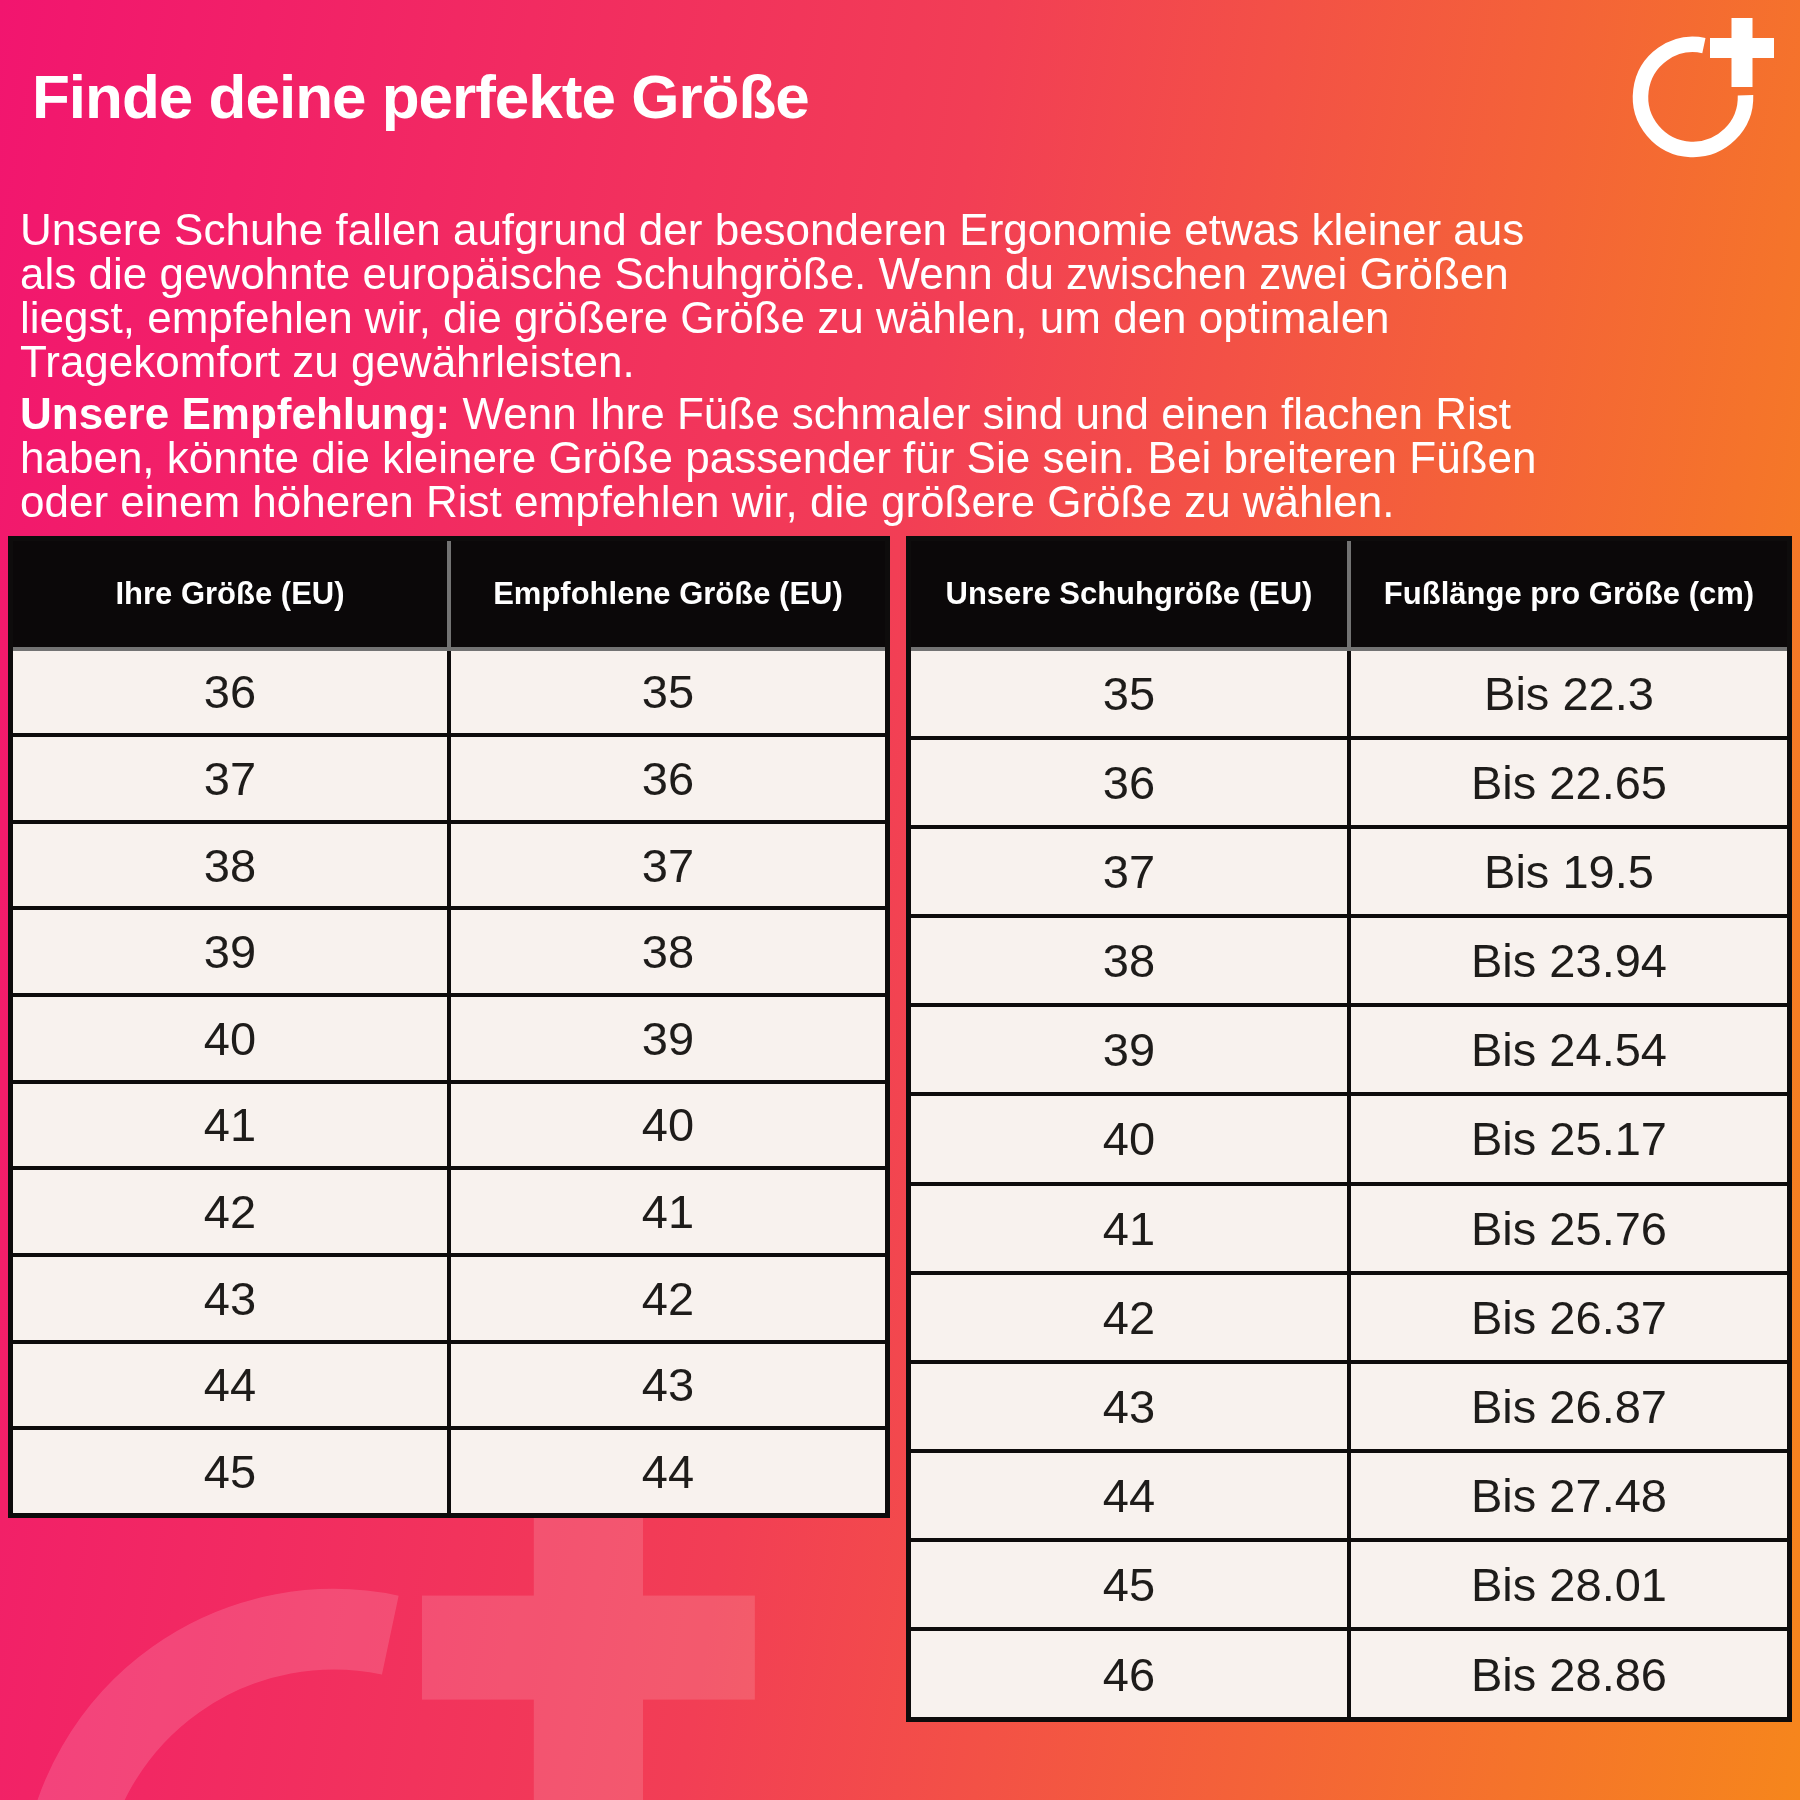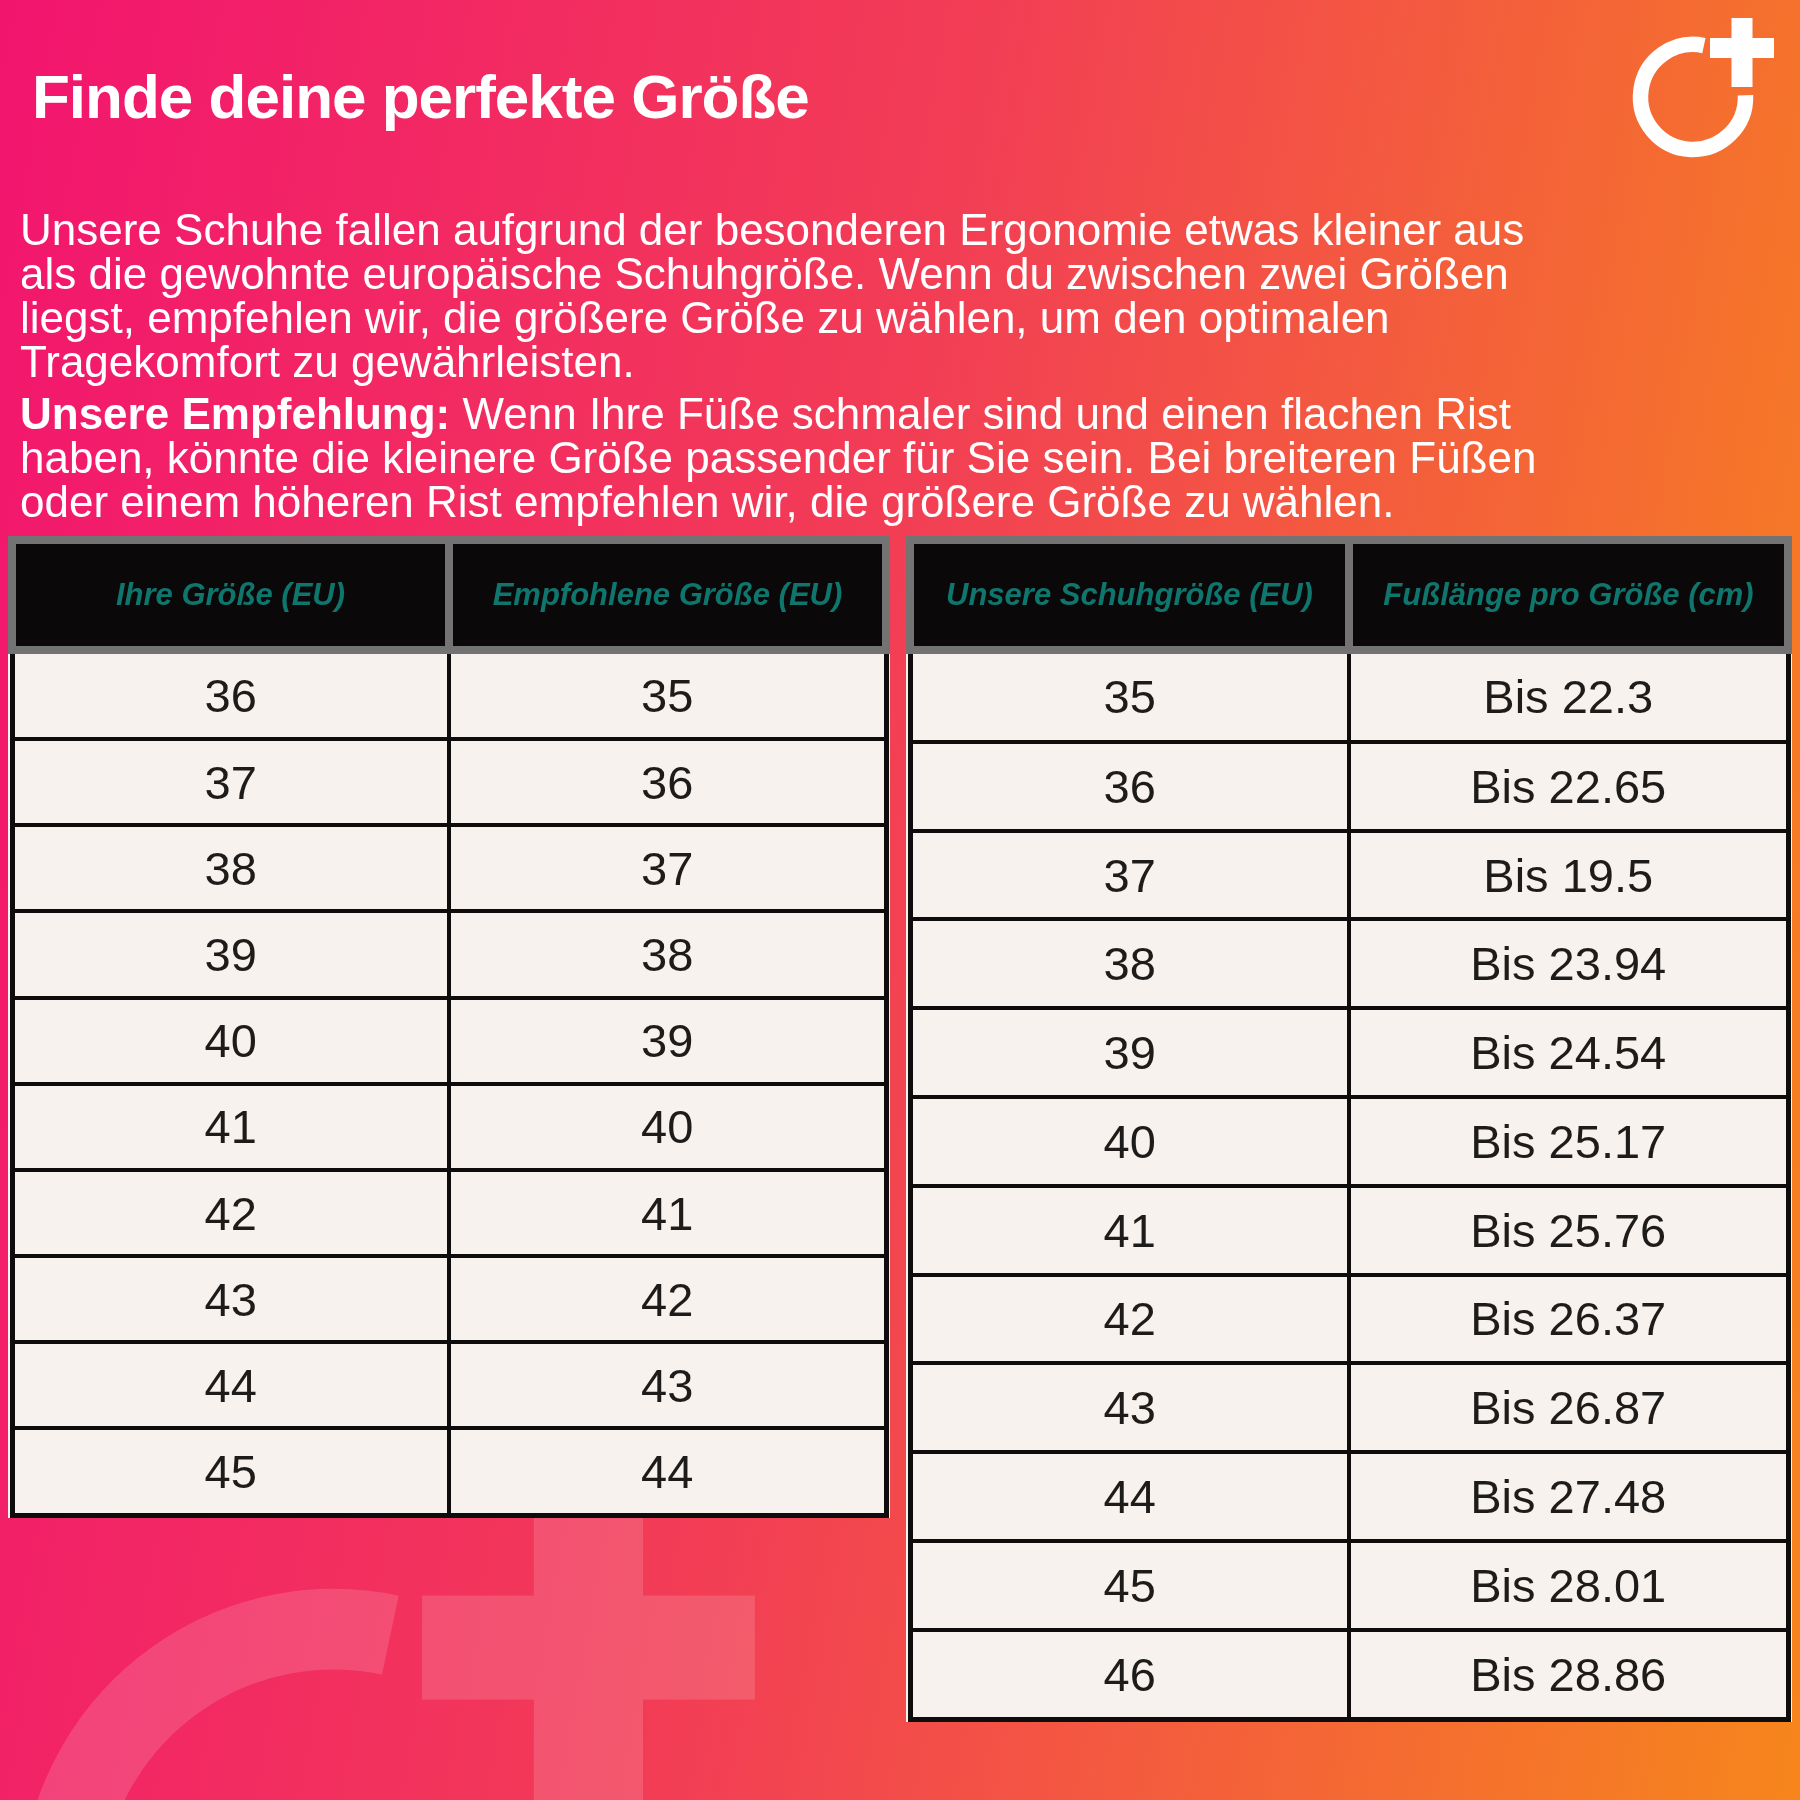--- a/index.html
+++ b/index.html
@@ -62,28 +62,27 @@
     table-layout: fixed;
     background: #f8f2ee;
     border: 5px solid #0e0c0c;
   }
   .tbl-left  { left: 8px;   top: 536px; width: 882px; height: 982px; }
   .tbl-right { left: 906px; top: 536px; width: 886px; height: 1186px; }
 
   .tbl thead tr { height: 110px; }
   .tbl th {
     background: #0b0809;
-    color: #0f766e;
+    color: #ffffff;
     font-size: 31px;
     font-weight: bold;
     text-align: center;
     vertical-align: middle;
-    border: 8px solid #737373;
+    border: 4px solid #737373;
     padding: 0;
-    font-style: italic;
   }
   .tbl td {
     color: #1e1c1a;
     font-size: 47px;
     text-align: center;
     vertical-align: middle;
     border: 4px solid #0e0c0c;
     padding: 0;
   }
 

